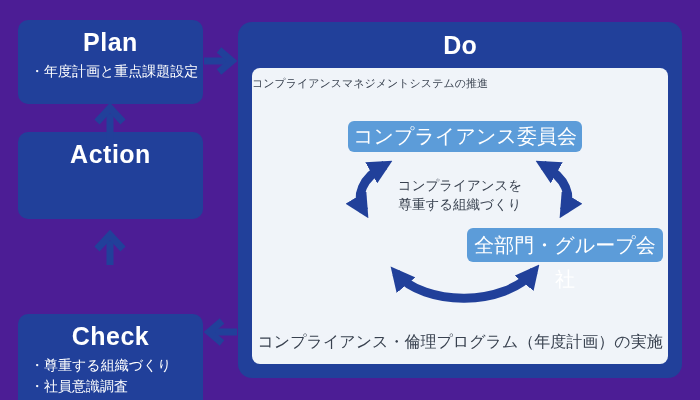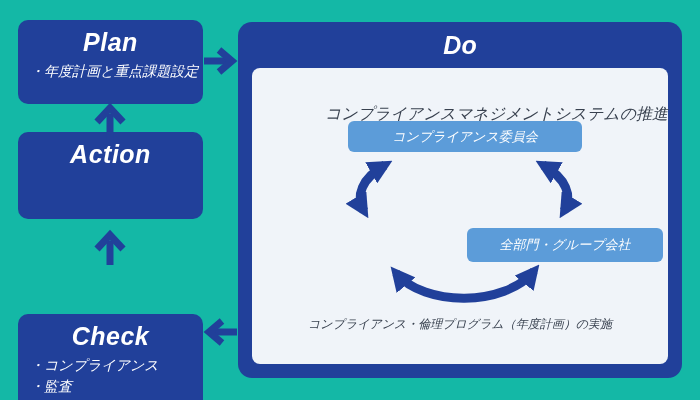--- a/index.html
+++ b/index.html
@@ -1,19 +1,19 @@
 <!DOCTYPE html>
 <html><head>
 <meta charset="utf-8">
 <style>
   * { margin:0; padding:0; box-sizing:border-box; }
   body { font-family:"Liberation Sans","DejaVu Sans",sans-serif; }
   .stage {
     position:relative; width:700px; height:400px;
-    background:#14b8a6; overflow:hidden;font-style:italic;
+    background:#4c1d95; overflow:hidden;
   }
   
   .side-box {
     position:absolute; left:18px; width:185px;
     background:#21409A; border-radius:10px; color:#FFFFFF;
   }
   .side-box.plan   { top:20px;  height:84px;  }
   .side-box.action { top:132px; height:87px;  }
   .side-box.check  { top:268px; height:109px;margin-top:46px; }
   .side-title {
@@ -29,37 +29,37 @@
   }
   .do-title {
     text-align:center; color:#FFFFFF; font-size:25px; font-weight:700;
     line-height:46px; height:46px;
   }
   .do-panel {
     position:absolute; left:14px; top:46px; width:416px; height:296px;
     background:#F0F4F9; border-radius:8px;
   }
   .panel-title {
-    position:absolute; top:36px; left:0; width:100%;
-    text-align:right; font-size:16px; color:#38414F; font-weight:500;
+    position:absolute; top:8px; left:0; width:100%;
+    text-align:left; font-size:11px; color:#38414F; font-weight:500;
   }
   .pill {
     position:absolute; background:#5C9CD9; color:#FFFFFF;
-    border-radius:6px; text-align:center; font-size:13px; font-weight:500;
+    border-radius:6px; text-align:center; font-size:20px; font-weight:500;
   }
   .pill.committee { left:96px;  top:53px;  width:234px; height:31px; line-height:31px; }
   .pill.left-pill { left:5px;   top:160px; width:201px; height:34px; line-height:34px; }
   .pill.right-pill{ left:215px; top:160px; width:196px; height:34px; line-height:34px; }
   .center-note {
     position:absolute; top:108px; left:0; width:100%;
     text-align:center; font-size:13.5px; line-height:19px; color:#38414F;
   }
   .panel-caption {
-    position:absolute; top:248px; left:0; width:100%;
-    text-align:center; font-size:12px; color:#38414F; font-weight:500;
+    position:absolute; top:264px; left:0; width:100%;
+    text-align:center; font-size:16px; color:#38414F; font-weight:500;
   }
   
   .overlay {
     position:absolute; left:0; top:0; width:700px; height:400px;
     pointer-events:none;
   }
   .arrow-stroke { stroke:#21409A; stroke-width:7; fill:none; stroke-linejoin:miter; stroke-linecap:butt; }
   .arrow-curve  { stroke:#21409A; stroke-width:9; fill:none; }
   .arrow-fill   { fill:#21409A; }
 </style>
@@ -75,30 +75,35 @@
     </div>
   </div>
 
   <div class="side-box action">
     <div class="side-title">Action</div>
   </div>
 
   <div class="side-box check">
     <div class="side-title">Check</div>
     <div class="side-items">
-      <div class="side-item">・コンプライアンス</div>
+      <div class="side-item">・尊重する組織づくり</div>
+      <div class="side-item">・社員意識調査</div>
       <div class="side-item">・監査</div>
     </div>
   </div>
 
   <div class="do-box">
     <div class="do-title">Do</div>
     <div class="do-panel">
       <div class="panel-title">コンプライアンスマネジメントシステムの推進</div>
       <div class="pill committee">コンプライアンス委員会</div>
+      <div class="center-note">
+        <div>コンプライアンスを</div>
+        <div>尊重する組織づくり</div>
+      </div>
       <div class="pill right-pill">全部門・グループ会社</div>
       <div class="panel-caption">コンプライアンス・倫理プログラム（年度計画）の実施</div>
     </div>
   </div>
 
   <svg class="overlay" viewBox="0 0 700 400" xmlns="http://www.w3.org/2000/svg">
     <defs>
       <marker id="ah" viewBox="0 0 10 10" refX="6.5" refY="5" markerWidth="2.7" markerHeight="2.7" orient="auto-start-reverse" markerUnits="strokeWidth">
         <path class="arrow-fill" d="M0 0 L10 5 L0 10 Z"></path>
       </marker>

